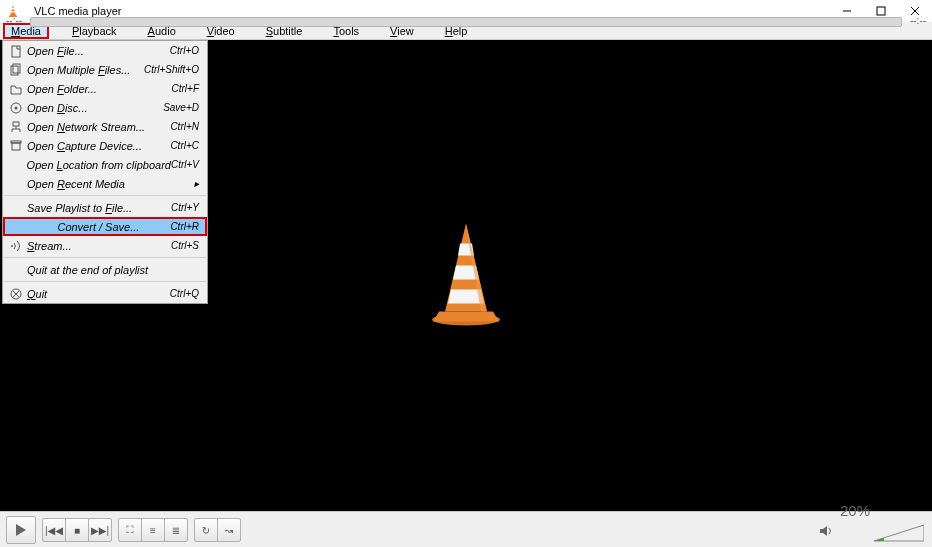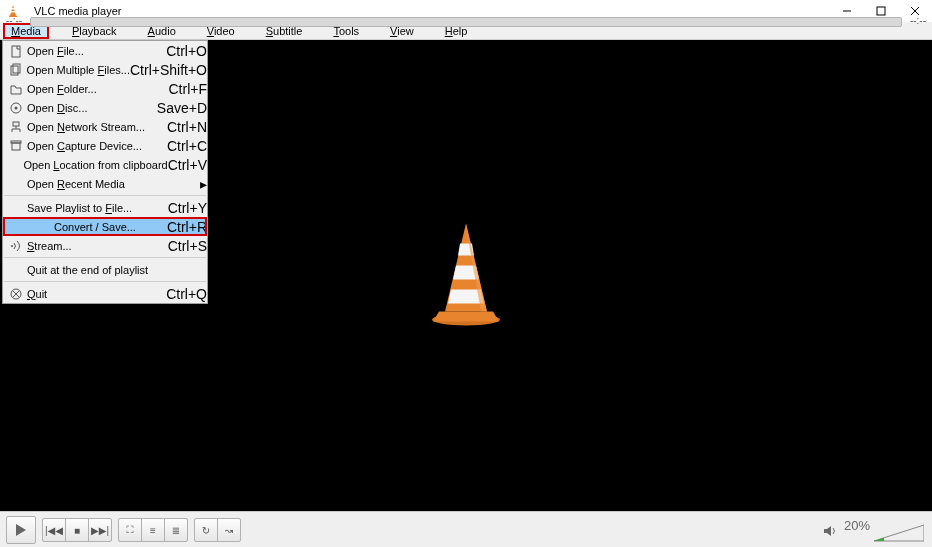--- a/index.html
+++ b/index.html
@@ -12,45 +12,45 @@
 .winctrls div { width: 34px; height: 22px; display: flex; align-items: center; justify-content: center; font-size: 12px; }
 
 .menubar { height: 18px; display: flex; align-items: center; padding-left: 4px; font-size: 11px; background: #f0f0f0; border-bottom: 1px solid #d0d0d0; gap: 17px; }
 .menubar .mitem { padding: 1px 7px; cursor: default; }
 .menubar .mitem.open { background: #cce8ff; border: 1px solid #99d1ff; padding: 0 6px; }
 .menubar .mitem.highlight-red { outline: 2px solid #d40000; outline-offset: -1px; }
 
 .content { position: relative; height: 471px; background: #000; }
 
 .dropdown { position: absolute; left: 2px; top: 0; width: 206px; background: #f0f0f0; border: 1px solid #a0a0a0; box-shadow: 2px 2px 4px rgba(0,0,0,.25); z-index: 10; }
-.ditem { display: flex; align-items: center; height: 19px; font-size: 11px; padding-left: 4px; cursor: default; }
+.ditem { display: flex; align-items: center; height: 19px; font-size: 11px; padding-left: 4px; cursor: default; font-style: italic; }
 .ditem .ico { width: 18px; display: flex; justify-content: center; }
 .ditem .lbl { flex: 1; padding-left: 2px; white-space: nowrap; }
-.ditem .sc { color: #000; font-size: 14px; }
+.ditem .sc { padding-right: 8px; color: #000; font-size: 10px; }
 .ditem.sel { background: #90c8f6; }
 .ditem.highlight-red { outline: 2px solid #d40000; outline-offset: -2px; position: relative; z-index: 1; gap: 31px; }
 .dsep { height: 1px; background: #d0d0d0; margin: 2px 1px; }
 
 .cone-wrap { position: absolute; left: 50%; top: 50%; transform: translate(-50%,-50%); }
 
 .bottombar { position: absolute; left: 0; right: 0; bottom: 0; height: 36px; background: #efefef; border-top: 1px solid #c8c8c8; }
 .seek { position: absolute; left: 30px; right: 30px; top: -23px; height: 10px; background: #d8d8d8; border: 1px solid #b4b4b4; border-radius: 2px; }
 .time-l, .time-r { position: absolute; top: -25px; font-size: 10px; color: #555; }
 .time-l { left: 6px; } .time-r { right: 6px; }
 
 .controls { display: flex; align-items: center; height: 36px; padding: 0 6px; gap: 6px; }
 .btn { width: 24px; height: 24px; background: linear-gradient(#fdfdfd,#e6e6e6); border: 1px solid #b0b0b0; border-radius: 2px; display: flex; align-items: center; justify-content: center; font-size: 10px; color: #555; }
 .btn.play { width: 30px; height: 28px; }
 .btngrp { display: flex; }
 .btngrp .btn { border-radius: 0; margin-left: -1px; }
 .btngrp .btn:first-child { border-radius: 2px 0 0 2px; margin-left: 0; }
 .btngrp .btn:last-child { border-radius: 0 2px 2px 0; }
 
 .volume { position: absolute; right: 8px; bottom: 4px; display: flex; align-items: flex-end; gap: 4px; }
-.vol-label { font-size: 13px; color: #666; margin-bottom: 10px; }
+.vol-label { font-size: 15px; color: #666; margin-bottom: 24px; }
 .vol-tri { width: 50px; height: 20px; position: relative; }
 .vol-tri svg { width: 50px; height: 20px; }
 .mute { width: 18px; height: 18px; margin-bottom: 2px; }
 
 u.accel { text-decoration: underline; }
 </style>
 </head>
 <body>
 
 <div class="titlebar">

